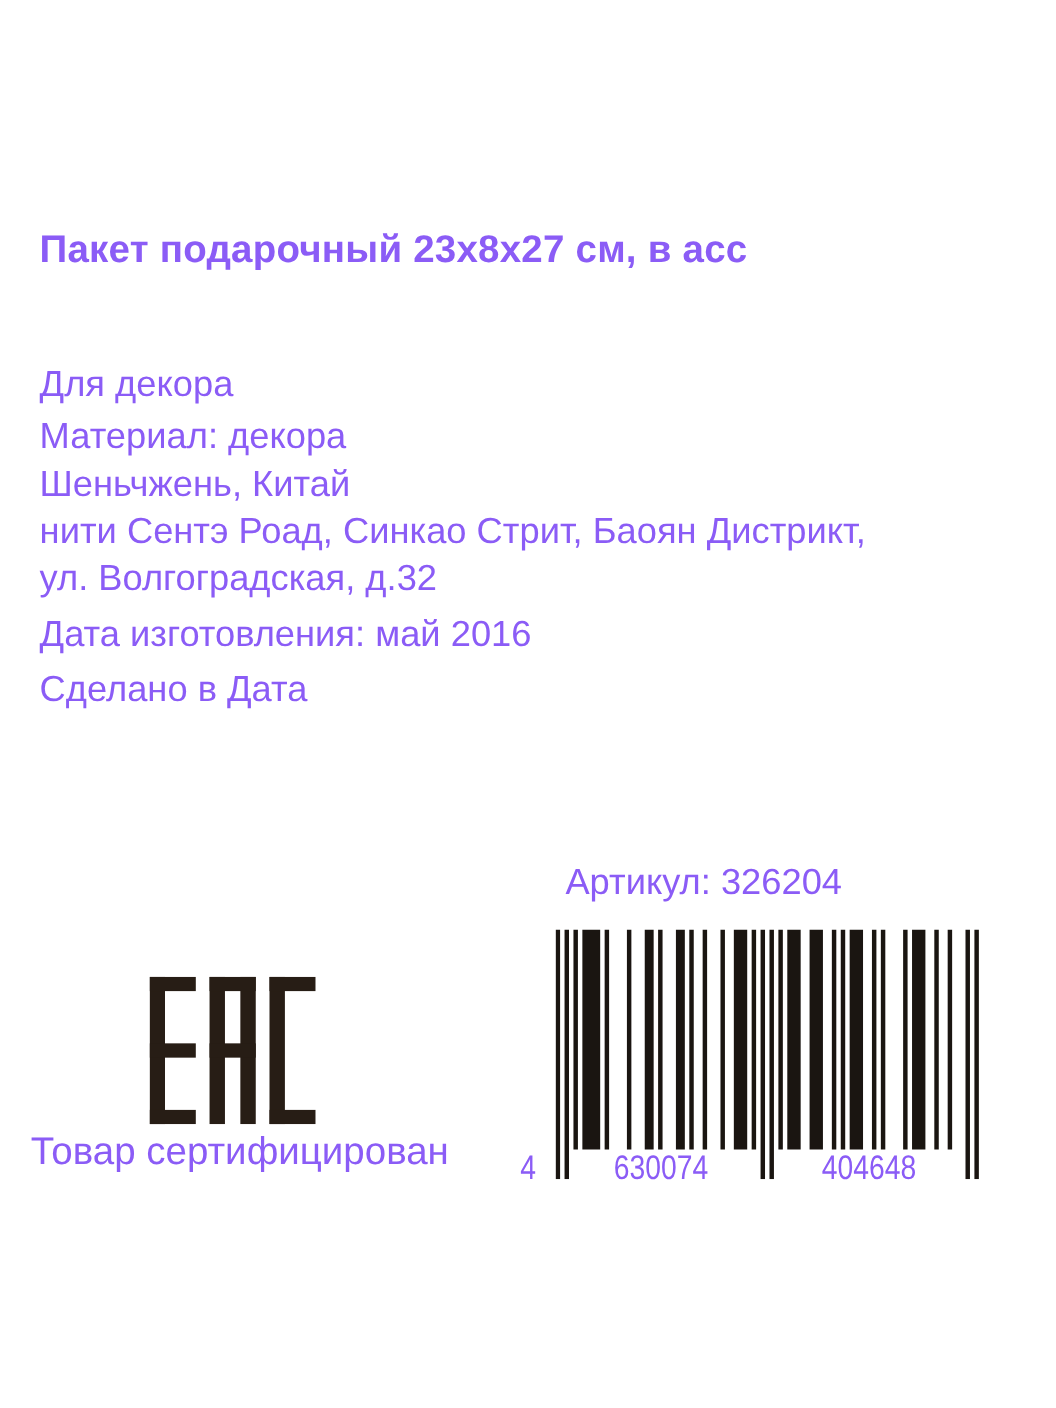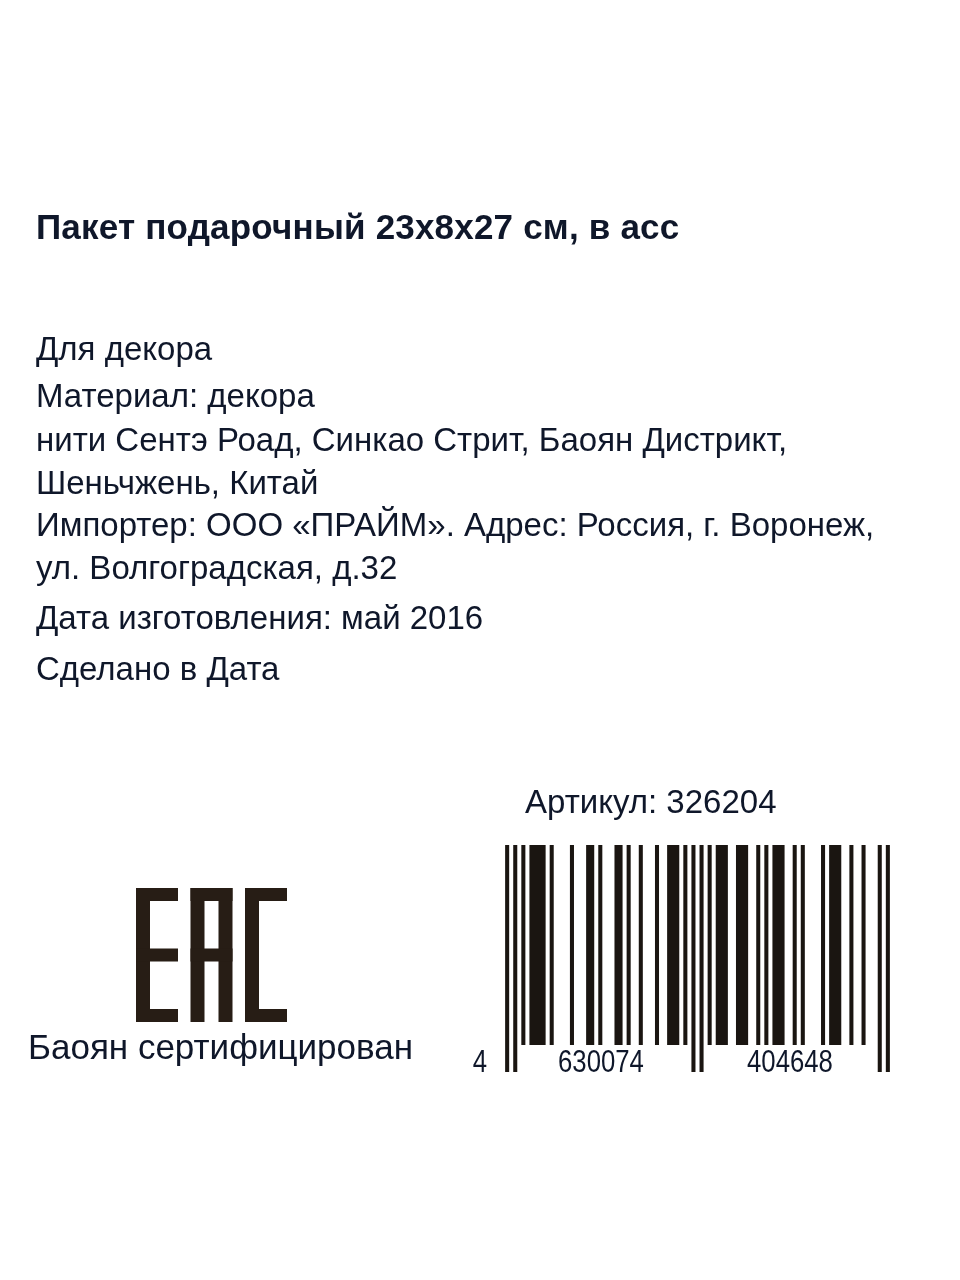--- a/index.html
+++ b/index.html
@@ -34,21 +34,21 @@
     font-size: 33px;
     line-height: 42.5px;
     margin-top: 28px;
   }
   .info-line { white-space: nowrap; }
   .gap-after-4 { margin-bottom: 4px; }
   .gap-after-2 { margin-bottom: 2px; }
   .gap-before-8 { margin-top: 8px; }
 
   .article-number {
-    left: 525px;
+    left: 514px;
     top: 781px;
     font-size: 33px;
     line-height: 42.5px;
     white-space: nowrap;
   }
 
   .eac-mark {
     left: 136px;
     top: 888px;
   }
@@ -75,30 +75,29 @@
     transform-origin: center;
     white-space: nowrap;
   }
   .bc-first  { left: 450px; width: 60px; }
   .bc-left   { left: 515px; width: 172px; }
   .bc-right  { left: 704px; width: 172px; }
 </style>
 </head>
 <body>
 
-<div id="label-root" style="color: #0f172a;">
+<div id="label-root" style="color: #8b5cf6;">
 
   <div class="abs product-title">Пакет подарочный 23x8x27 см, в асс</div>
 
   <div class="abs body-text">
     <div class="info-line gap-after-4">Для декора</div>
     <div class="info-line gap-after-2">Материал: декора</div>
+    <div class="info-line">Шеньчжень, Китай</div>
     <div class="info-line">нити Сентэ Роад, Синкао Стрит, Баоян Дистрикт,</div>
-    <div class="info-line">Шеньчжень, Китай</div>
-    <div class="info-line">Импортер: ООО «ПРАЙМ». Адрес: Россия, г. Воронеж,</div>
     <div class="info-line">ул. Волгоградская, д.32</div>
     <div class="info-line gap-before-8">Дата изготовления: май 2016</div>
     <div class="info-line gap-before-8">Сделано в Дата</div>
   </div>
 
   <div class="abs article-number">Артикул: 326204</div>
 
   <svg class="abs eac-mark" width="151" height="134" viewBox="0 0 151 134" aria-hidden="true">
     <g id="eac-g" fill="#271d15">
 
@@ -111,21 +110,21 @@
       <rect x="82.5" y="0" width="14" height="134"></rect>
       <rect x="54.5" y="0" width="42" height="13"></rect>
       <rect x="54.5" y="60.5" width="42" height="13"></rect>
 
       <rect x="109" y="0" width="14" height="134"></rect>
       <rect x="109" y="0" width="42" height="13"></rect>
       <rect x="109" y="121" width="42" height="13"></rect>
     </g>
   </svg>
 
-  <div class="abs certification-text">Баоян сертифицирован</div>
+  <div class="abs certification-text">Товар сертифицирован</div>
 
   <svg id="barcode-svg" class="abs barcode-svg" width="385" height="227" viewBox="0 0 384.75 227" aria-hidden="true">
       <rect x="0.00" y="0" width="4.05" height="227" fill="#1a1511"></rect>
       <rect x="8.10" y="0" width="4.05" height="227" fill="#1a1511"></rect>
       <rect x="16.20" y="0" width="4.05" height="200" fill="#1a1511"></rect>
       <rect x="24.30" y="0" width="16.20" height="200" fill="#1a1511"></rect>
       <rect x="44.55" y="0" width="4.05" height="200" fill="#1a1511"></rect>
       <rect x="64.80" y="0" width="4.05" height="200" fill="#1a1511"></rect>
       <rect x="81.00" y="0" width="8.10" height="200" fill="#1a1511"></rect>
       <rect x="93.15" y="0" width="4.05" height="200" fill="#1a1511"></rect>

